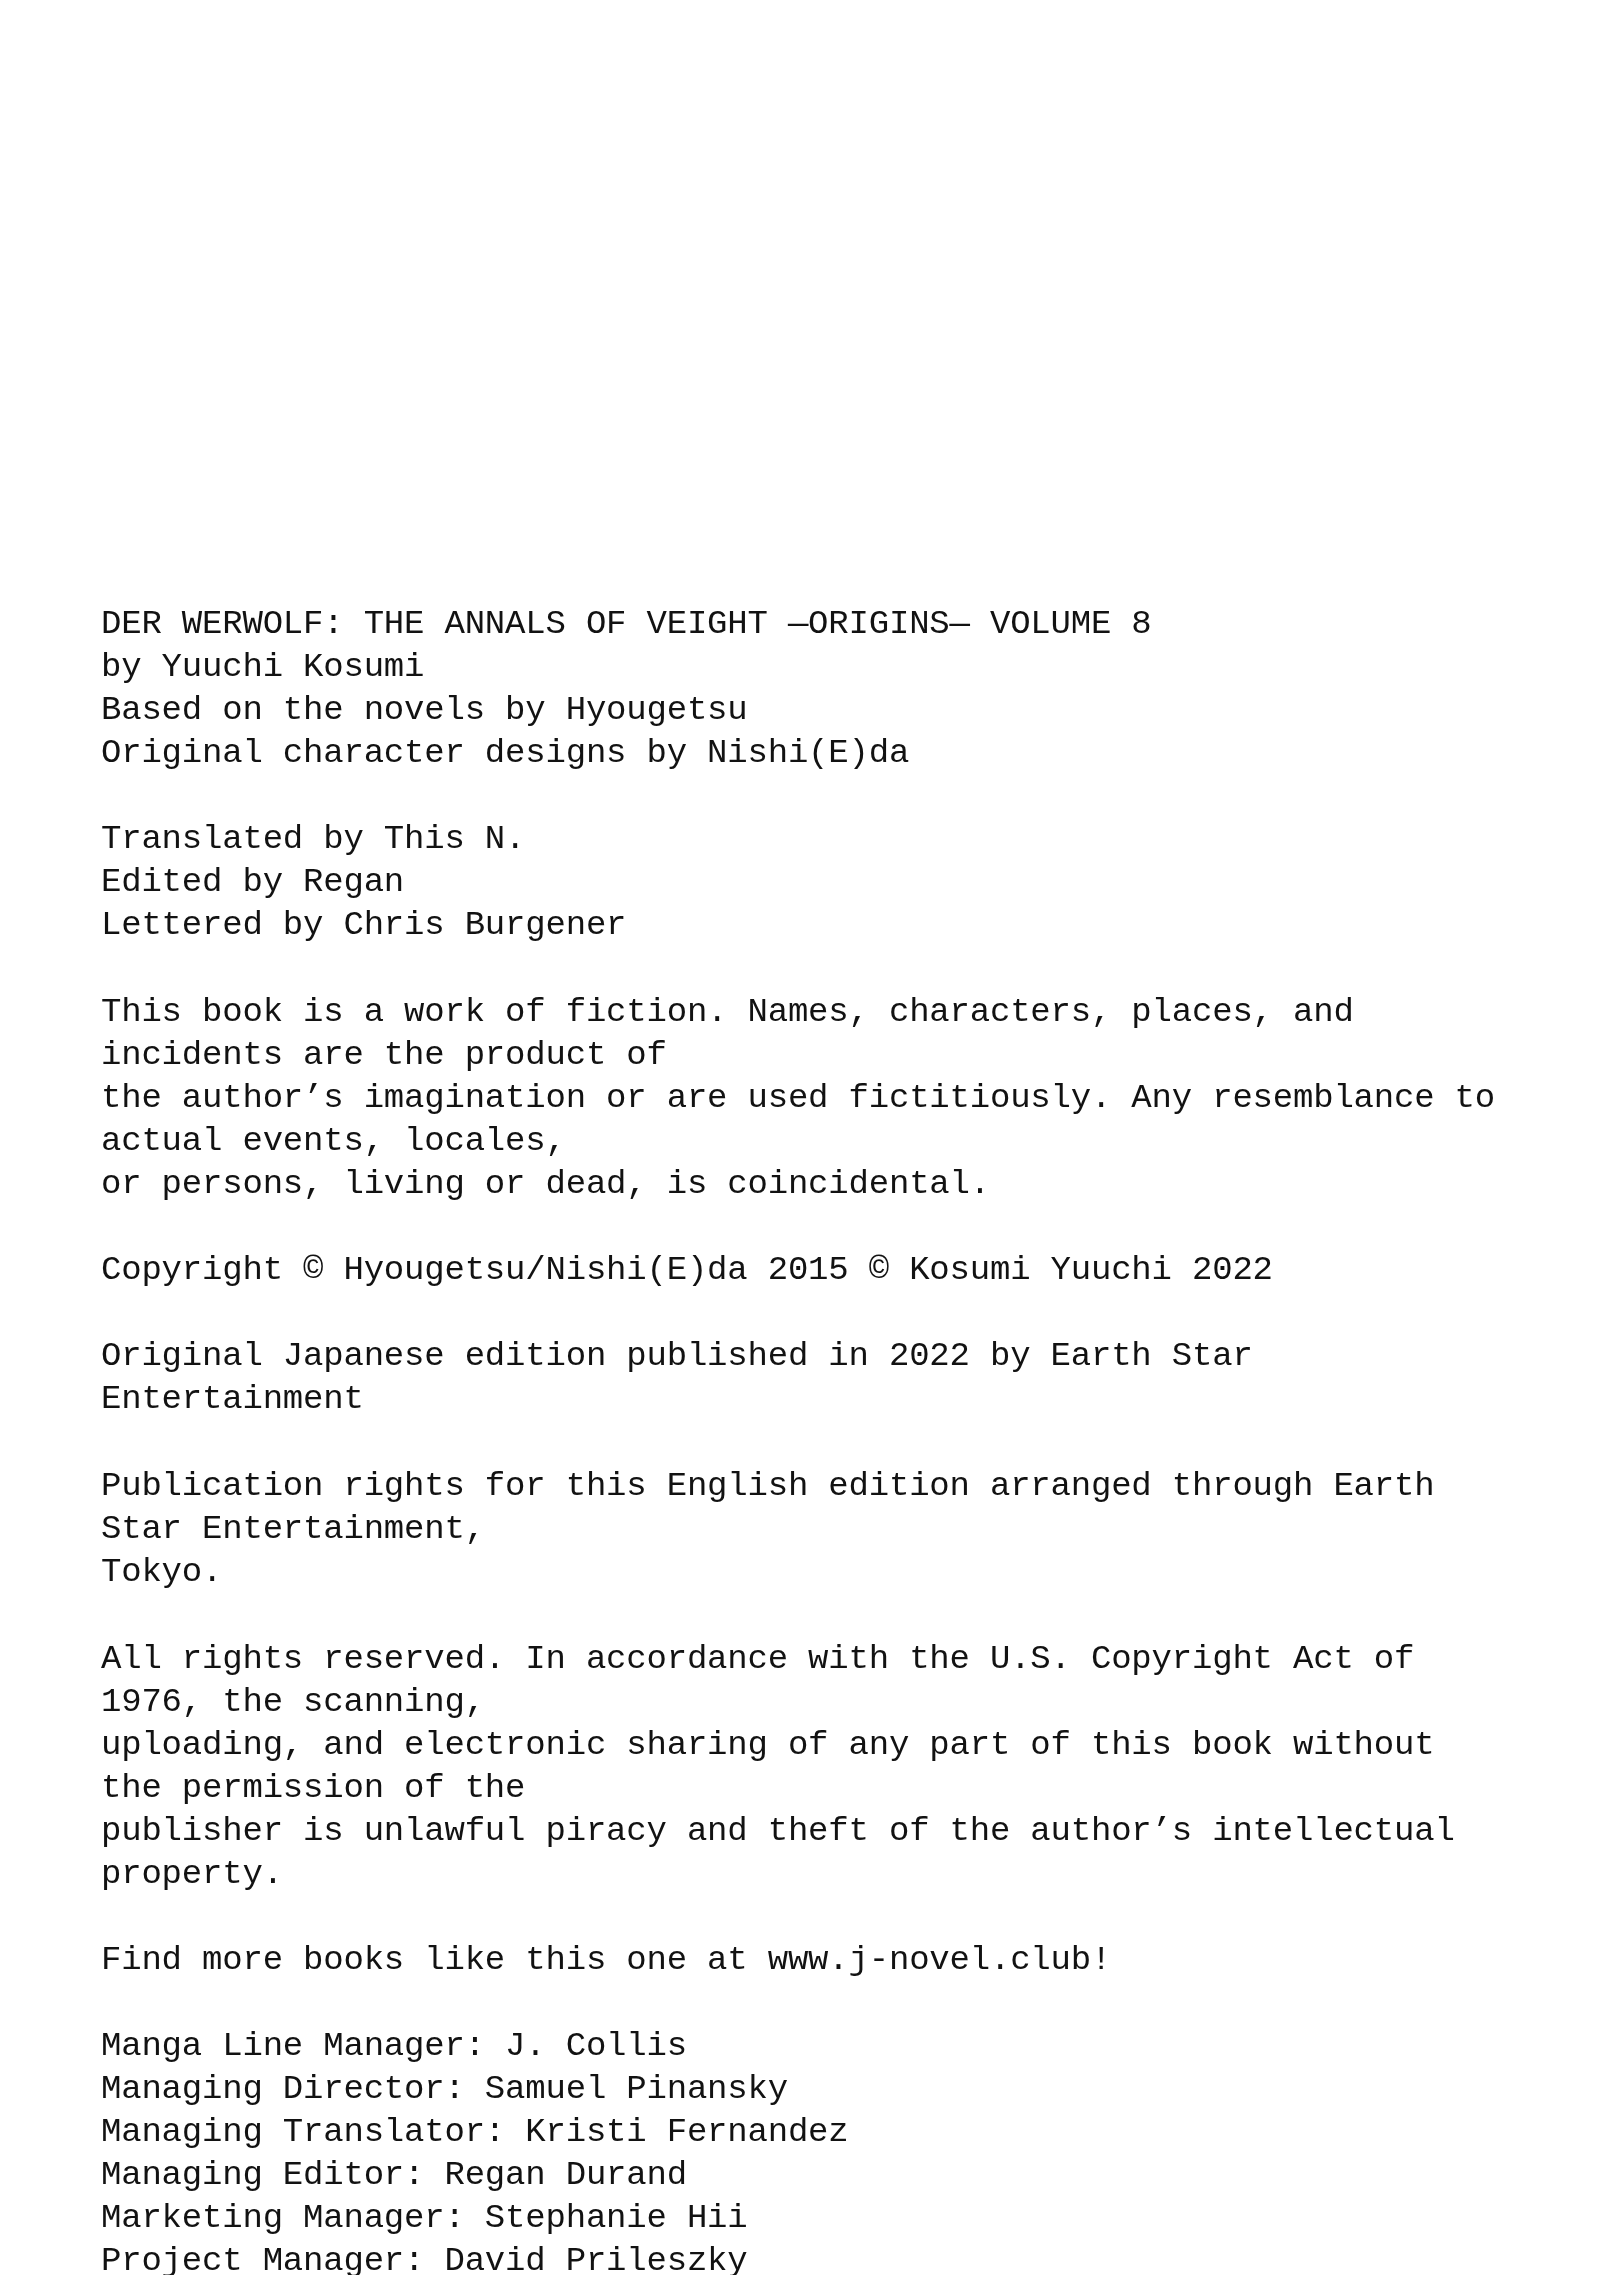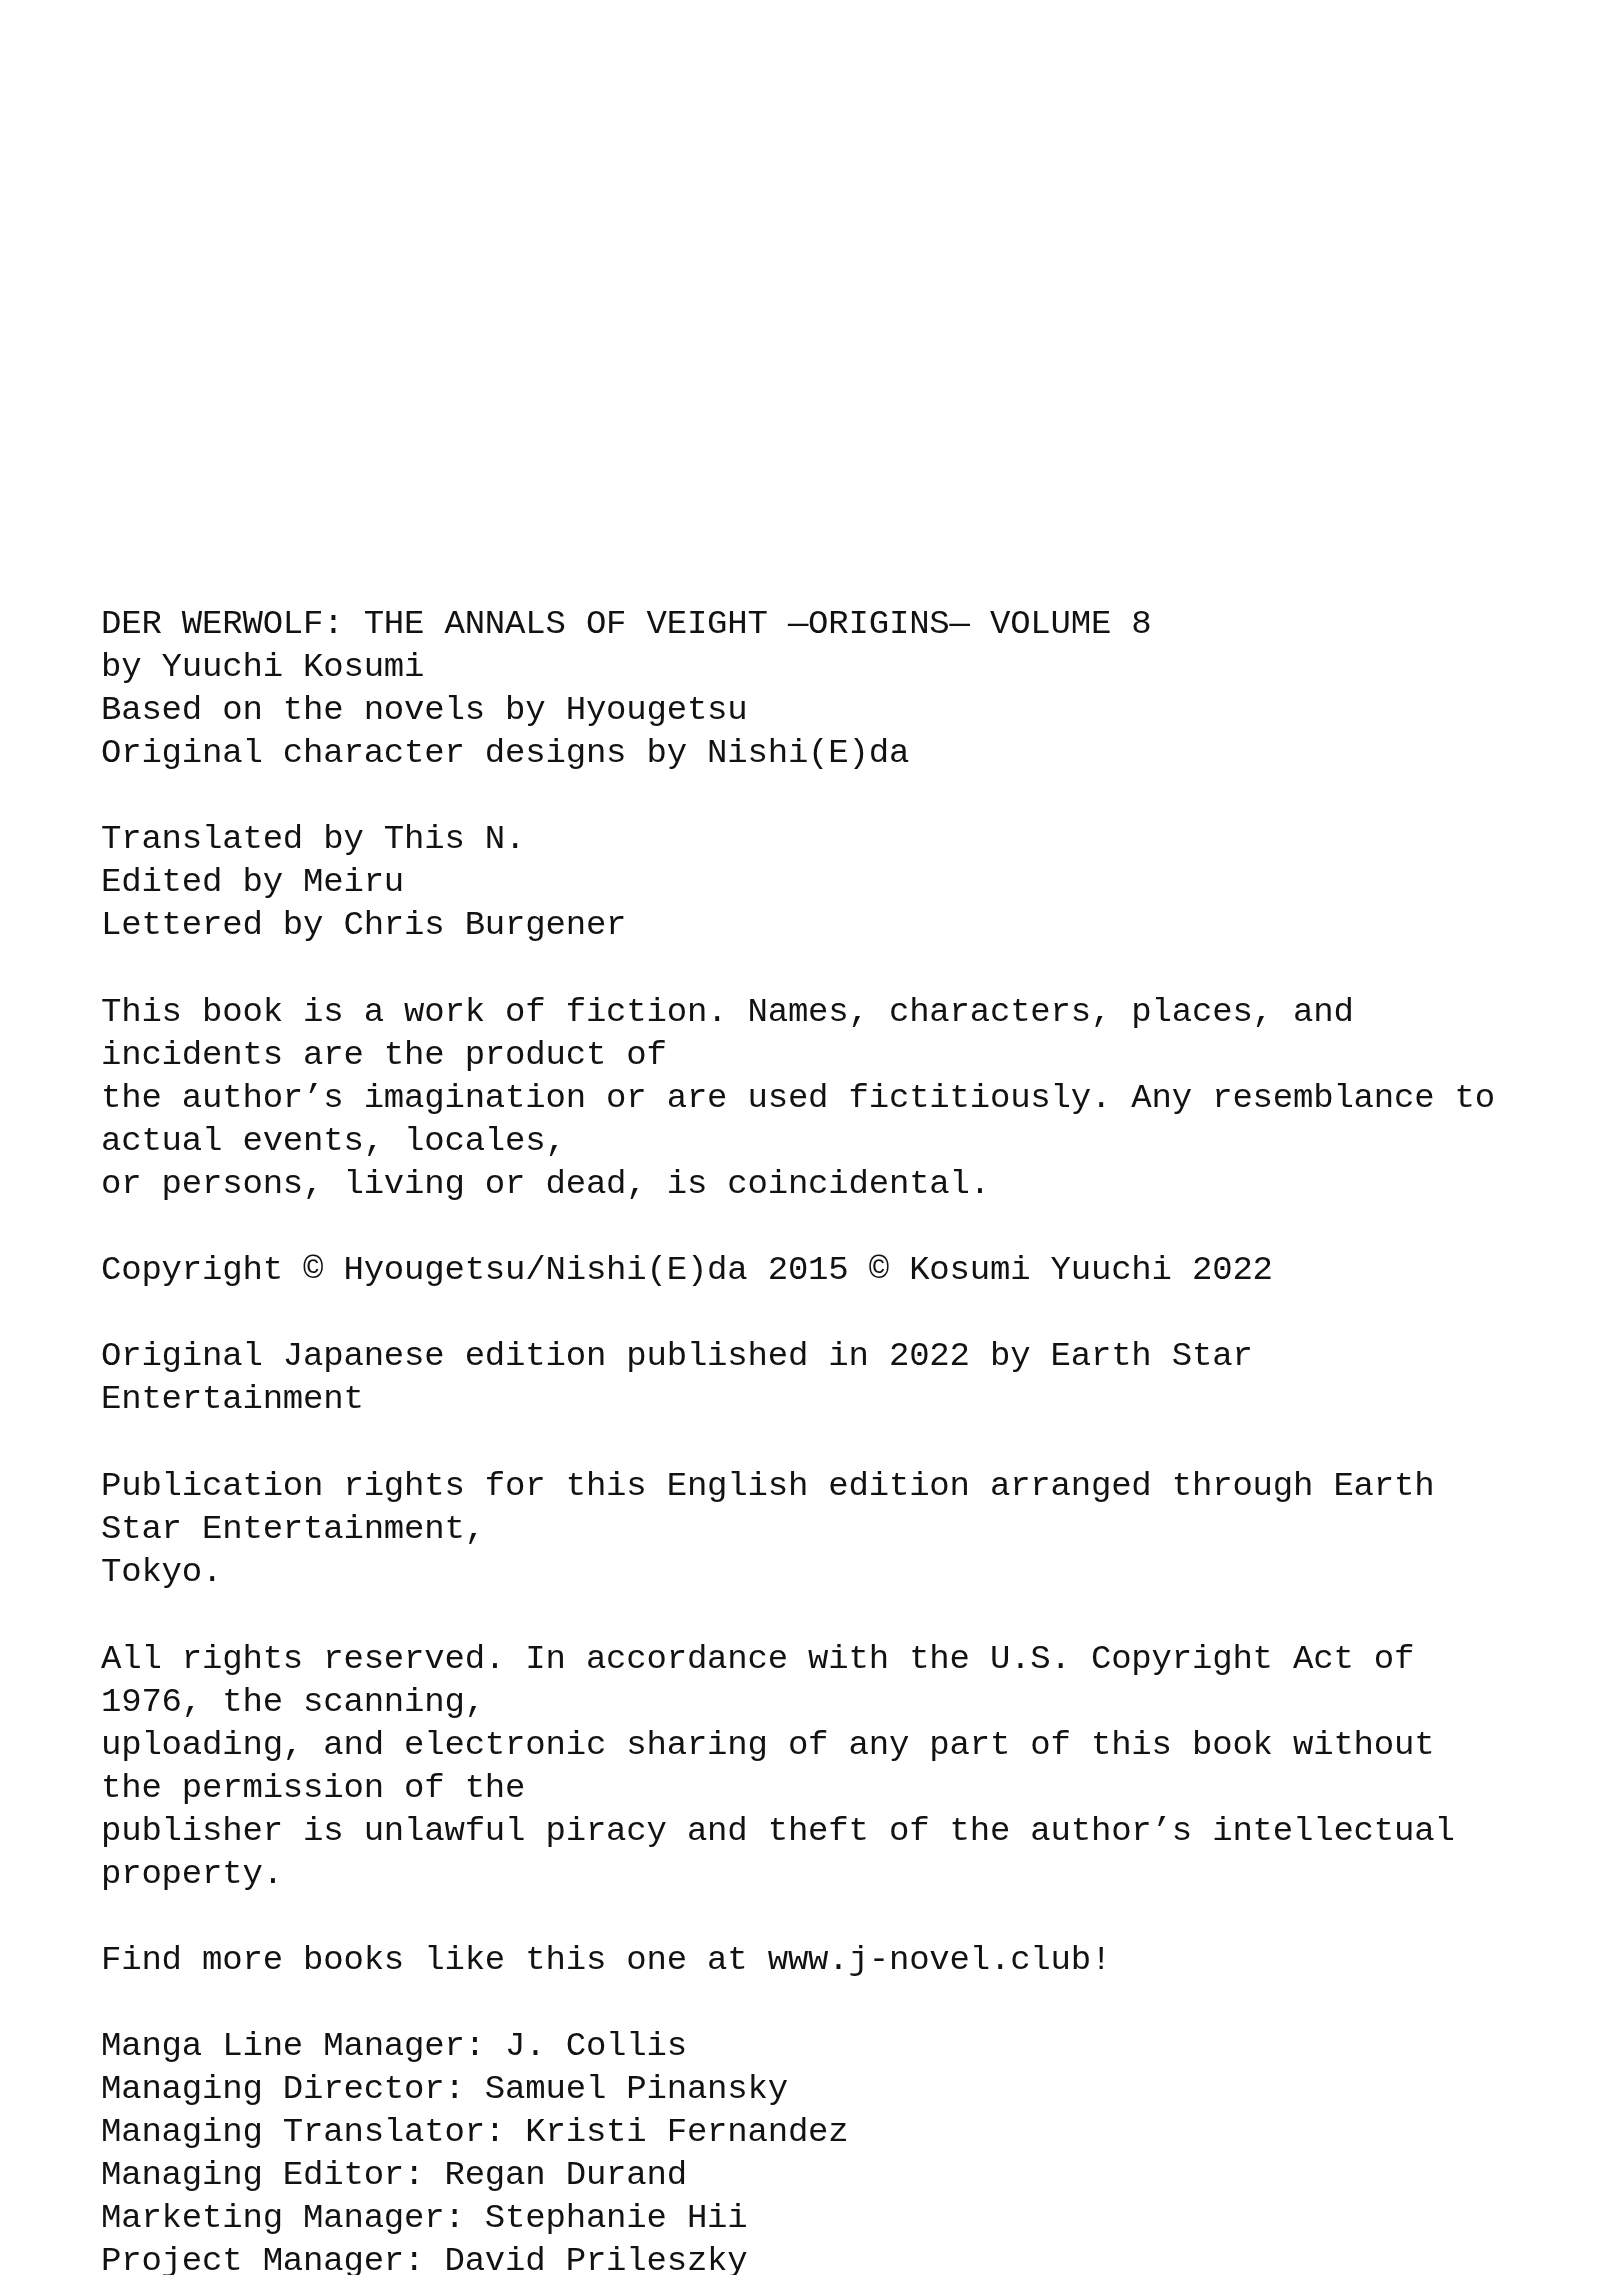--- a/index.html
+++ b/index.html
@@ -44,21 +44,21 @@
 
     <section class="block">
       <div>DER WERWOLF: THE ANNALS OF VEIGHT —ORIGINS— VOLUME 8</div>
       <div>by Yuuchi Kosumi</div>
       <div>Based on the novels by Hyougetsu</div>
       <div>Original character designs by Nishi(E)da</div>
     </section>
 
     <section class="block">
       <div>Translated by This N.</div>
-      <div>Edited by Meiru</div>
+      <div>Edited by Regan</div>
       <div>Lettered by Chris Burgener</div>
     </section>
 
     <p class="block prewrap">This book is a work of fiction. Names, characters, places, and incidents are the product of
 the author’s imagination or are used fictitiously. Any resemblance to actual events, locales,
 or persons, living or dead, is coincidental.</p>
 
     <p class="block">Copyright © Hyougetsu/Nishi(E)da 2015 © Kosumi Yuuchi 2022</p>
 
     <section class="block">

